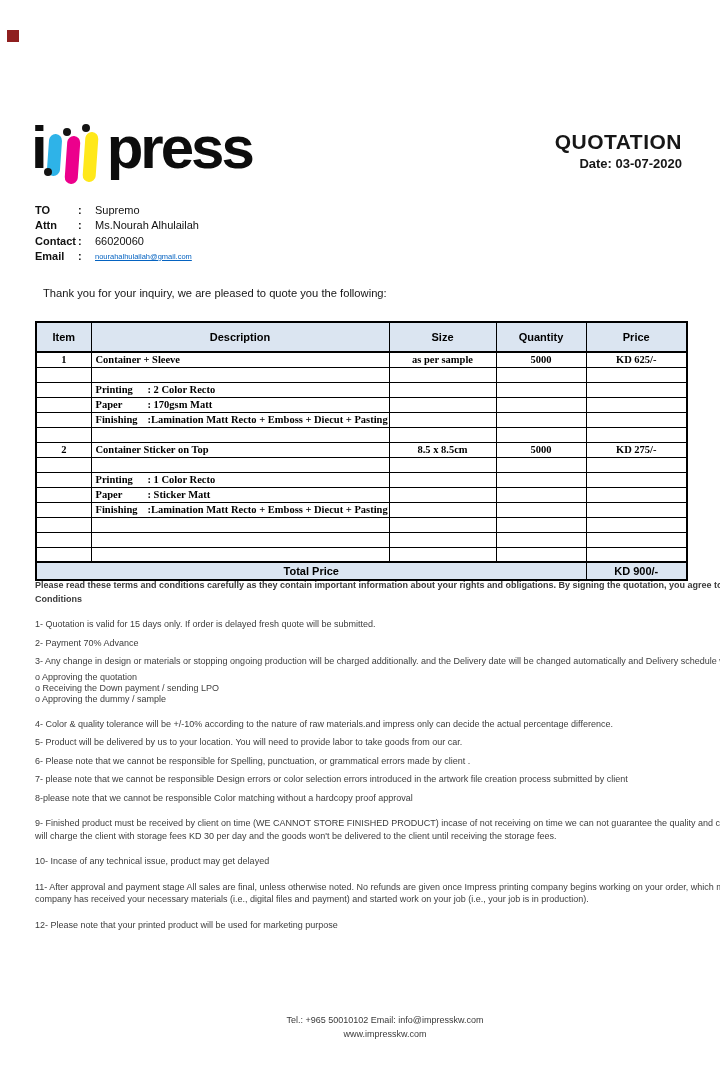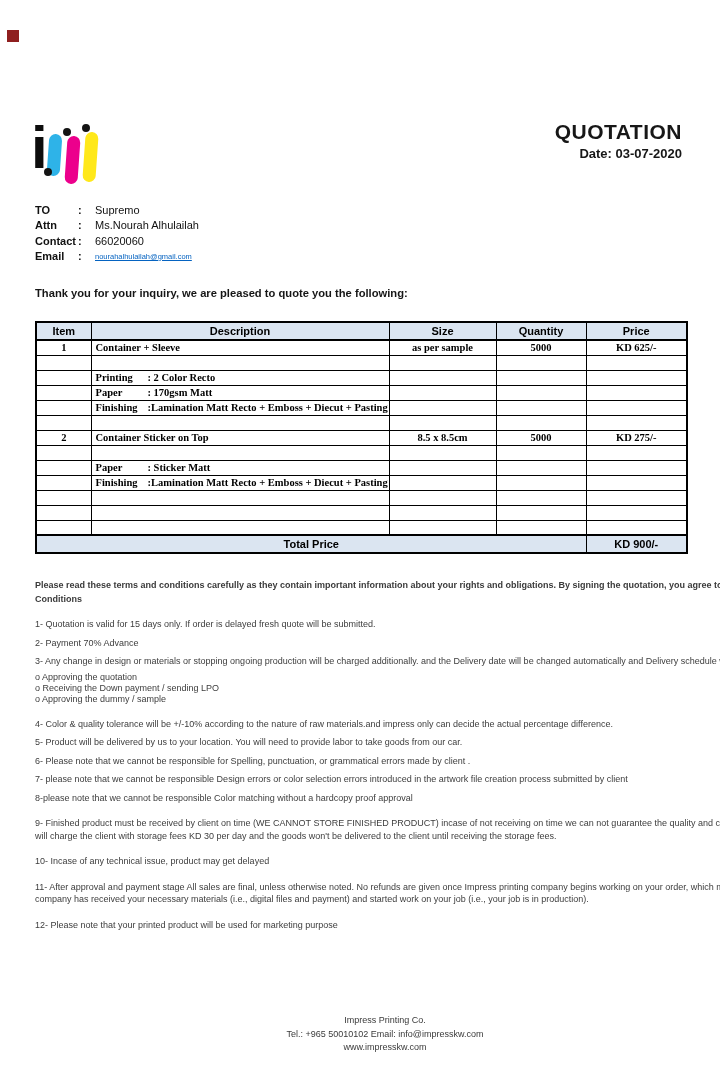--- a/index.html
+++ b/index.html
@@ -20,43 +20,43 @@
   .roll { position:absolute; width:13px; border-radius:7px; transform:rotate(4deg); }
   .roll-c { left:1px;  top:24px; height:42px; background:#2eb3e8; }
   .roll-m { left:19px; top:26px; height:48px; background:#ec008c; }
   .roll-y { left:37px; top:22px; height:50px; background:#ffe81a; }
   .ring { position:absolute; width:6px; height:6px; border:4px solid #141414; border-radius:50%; background:#fff; }
   .ring-c { left:-3px; top:58px; }
   .ring-m { left:16px; top:18px; }
   .ring-y { left:35px; top:14px; }
 
   
-  .quote-head { position:absolute; right:38px; top:120px; text-align:right; color:#171717; }
+  .quote-head { position:absolute; right:38px; top:130px; text-align:right; color:#171717; }
   .quote-title { font-size:21px; font-weight:bold; letter-spacing:0.5px; }
   .quote-date  { font-size:13px; font-weight:bold; margin-top:2px; }
 
   
   .recipient { position:absolute; left:35px; top:202px; }
   .recipient-row { display:flex; align-items:center; height:15.5px; font-size:11px; }
   .r-label { font-weight:bold; width:43px; }
   .r-colon { font-weight:bold; width:17px; }
   .r-value { font-weight:normal; }
   .r-link  { font-size:7.5px; color:#0563c1; text-decoration:underline; cursor:pointer; }
 
-  .thanks { position:absolute; left:35px; top:287px; font-size:11.2px; font-weight:700; color:#161616; }
+  .thanks { position:absolute; left:43px; top:287px; font-size:11.2px; font-weight:400; color:#161616; }
 
   
   table.quote {
     position:absolute; left:35px; top:321px; width:651px;
     border-collapse:collapse; table-layout:fixed; border:2.5px solid #000;
   }
   table.quote th {
     background:#dbe5f1; border:1px solid #000; border-bottom:2.5px solid #000;
     font-family:"Liberation Sans", sans-serif; font-weight:bold; font-size:11px;
-    height:17px; padding:2px; color:#000;
+    height:17px; padding:8px; color:#000;
   }
   table.quote td {
     border:1px solid #000; height:15px; padding:0;
     font-family:"Liberation Serif", serif; font-weight:bold; font-size:10.5px;
     overflow:hidden; white-space:nowrap; color:#000;
   }
   table.quote td.c { text-align:center; }
   table.quote td.desc { padding-left:4px;margin-left:36px; }
   .desc-label { display:inline-block; width:52px; }
   table.quote tfoot td {
@@ -89,20 +89,21 @@
 <div class="logo">
   <span class="logo-i">i</span>
   <span class="rolls">
     <span class="roll roll-c"></span>
     <span class="roll roll-m"></span>
     <span class="roll roll-y"></span>
     <span class="ring ring-c"></span>
     <span class="ring ring-m"></span>
     <span class="ring ring-y"></span>
   </span>
+  <span class="logo-press">press</span>
 </div>
 
 <div class="quote-head">
   <div class="quote-title">QUOTATION</div>
   <div class="quote-date">Date: 03-07-2020</div>
 </div>
 
 <div class="recipient" id="recipient">
     <div class="recipient-row">
       <span class="r-label">TO</span>
@@ -197,20 +198,27 @@
       </tr>
       <tr>
         <td class="c">&nbsp;</td>
         <td class="desc">&nbsp;</td>
         <td class="c">&nbsp;</td>
         <td class="c">&nbsp;</td>
         <td class="c">&nbsp;</td>
       </tr>
       <tr>
         <td class="c">&nbsp;</td>
+        <td class="desc"><span class="desc-label">Printing</span><span>: 1 Color Recto</span></td>
+        <td class="c">&nbsp;</td>
+        <td class="c">&nbsp;</td>
+        <td class="c">&nbsp;</td>
+      </tr>
+      <tr>
+        <td class="c">&nbsp;</td>
         <td class="desc"><span class="desc-label">Paper</span><span>: Sticker Matt</span></td>
         <td class="c">&nbsp;</td>
         <td class="c">&nbsp;</td>
         <td class="c">&nbsp;</td>
       </tr>
       <tr>
         <td class="c">&nbsp;</td>
         <td class="desc"><span class="desc-label">Finishing</span><span>:Lamination Matt Recto + Emboss + Diecut + Pasting</span></td>
         <td class="c">&nbsp;</td>
         <td class="c">&nbsp;</td>
@@ -290,16 +298,15 @@
     <div class="term-item gap">
       <div class="term-line">11- After approval and payment stage All sales are final, unless otherwise noted. No refunds are given once Impress printing company begins working on your order, which means impress printing</div>
       <div class="term-line">company has received your necessary materials (i.e., digital files and payment) and started work on your job (i.e., your job is in production).</div>
     </div>
     <div class="term-item gap">
       <div class="term-line">12- Please note that your printed product will be used for marketing purpose</div>
     </div>
   </div>
 
 <div class="page-footer" id="page-footer">
-    <div class="footer-line">Impress Printing Co.</div>
     <div class="footer-line">Tel.: +965 50010102 Email: info@impresskw.com</div>
     <div class="footer-line">www.impresskw.com</div>
   </div>
 
 </body></html>

